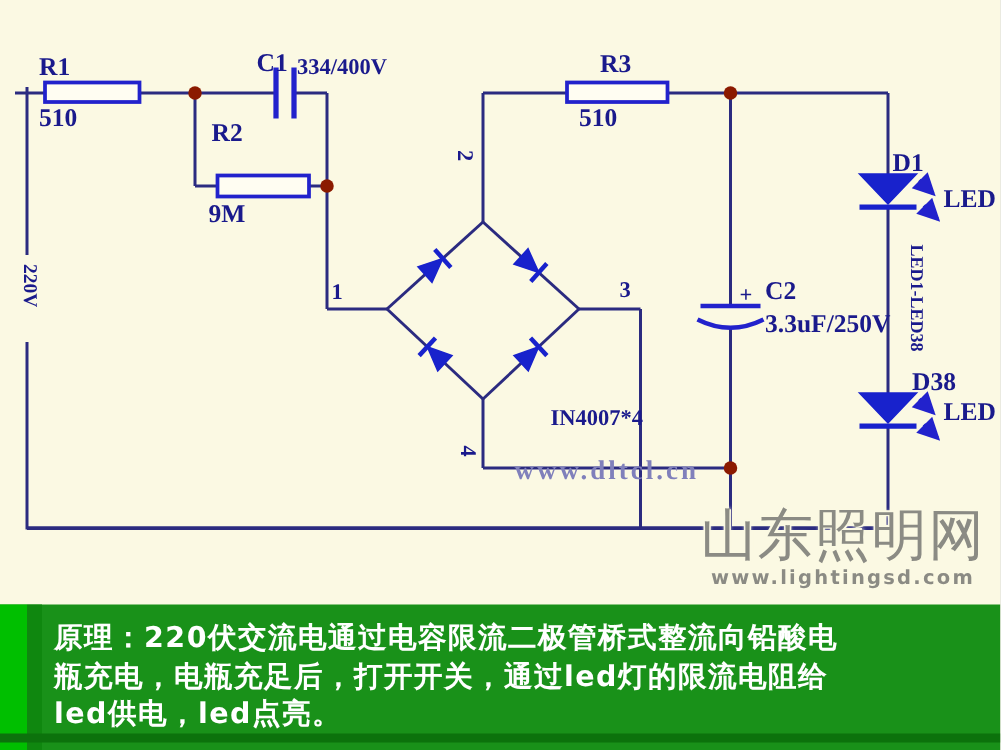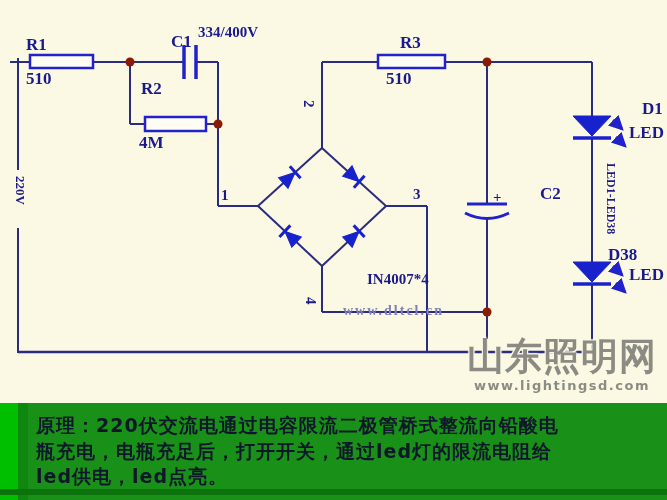--- a/index.html
+++ b/index.html
@@ -11,42 +11,42 @@
   
   .lbl{
     position:absolute;color:#1a1a8c;font-weight:bold;
     font-size:17px;line-height:1;white-space:nowrap;
   }
   .lbl.small{font-size:15px;}
   .lbl.tiny{font-size:13px;}
   .rot90{transform:rotate(90deg);transform-origin:0 0;}
   .watermark{
     position:absolute;left:343px;top:303px;
-    color:#8080bb;font-size:14px;font-weight:bold;letter-spacing:2px;
+    color:#8080bb;font-size:18px;font-weight:bold;letter-spacing:2px;
     font-family:"Liberation Serif","DejaVu Serif",serif;
   }
   
   .logo{position:absolute;left:462px;top:338px;width:200px;text-align:center;
         font-family:"DejaVu Sans","Liberation Sans",sans-serif;color:#8b8b84;}
   .logo-title{
-    font-size:37px;font-weight:bold;line-height:1.05;letter-spacing:1px;
+    font-size:37px;font-weight:normal;line-height:1.05;letter-spacing:1px;
     text-shadow:0 0 2px #fbf9e3,0 0 3px #fbf9e3,1px 1px 0 #fbf9e3,-1px -1px 0 #fbf9e3;
   }
   .logo-url{font-size:13px;font-weight:bold;letter-spacing:1.5px;margin-top:1px;}
   
   .banner{
     position:absolute;left:0;top:403px;width:667px;height:97px;
     background:#199119;
     font-family:"DejaVu Sans","Liberation Sans",sans-serif;
   }
   .banner-left-strip{position:absolute;left:0;top:0;width:18px;height:97px;background:#00bf00;}
   .banner-seam{position:absolute;left:18px;top:0;width:10px;height:97px;background:#0f870f;}
   .banner-bottom-strip{position:absolute;left:0;top:86px;width:667px;height:6px;background:#0c720c;}
   .banner-line{
-    position:absolute;left:36px;color:#0f172a;font-weight:bold;
+    position:absolute;left:36px;color:#ffffff;font-weight:bold;
     font-size:19px;line-height:1;white-space:nowrap;letter-spacing:1px;
   }
 </style>
 </head>
 <body>
 
 <div class="stage">
 
   <svg width="667" height="410" viewBox="0 0 667 410" style="position:absolute;left:0;top:0">
     <defs>
@@ -154,41 +154,42 @@
       <circle cx="218" cy="124" r="4.5"></circle>
       <circle cx="487" cy="62" r="4.5"></circle>
       <circle cx="487" cy="312" r="4.5"></circle>
     </g>
   </svg>
 
   <span class="lbl" style="left:26px;top:36px">R1</span>
   <span class="lbl" style="left:26px;top:70px">510</span>
 
   <span class="lbl" style="left:171px;top:33px">C1</span>
-  <span class="lbl small" style="left:198px;top:25px">334/400V</span>
+  <span class="lbl small" style="left:198px;top:38px">334/400V</span>
 
   <span class="lbl" style="left:141px;top:80px">R2</span>
-  <span class="lbl" style="left:139px;top:134px">4M</span>
+  <span class="lbl" style="left:139px;top:134px">9M</span>
 
   <span class="lbl" style="left:400px;top:34px">R3</span>
   <span class="lbl" style="left:386px;top:70px">510</span>
 
   <span class="lbl tiny rot90" style="left:27px;top:176px">220V</span>
 
   <span class="lbl small" style="left:221px;top:188px">1</span>
   <span class="lbl small rot90" style="left:316px;top:100px">2</span>
   <span class="lbl small" style="left:413px;top:187px">3</span>
   <span class="lbl small rot90" style="left:318px;top:297px">4</span>
 
   <span class="lbl small" style="left:367px;top:272px">IN4007*4</span>
 
   <span class="lbl small" style="left:493px;top:190px">+</span>
-  <span class="lbl" style="left:540px;top:185px">C2</span>
-
-  <span class="lbl" style="left:642px;top:100px">D1</span>
+  <span class="lbl" style="left:510px;top:185px">C2</span>
+  <span class="lbl" style="left:510px;top:207px">3.3uF/250V</span>
+
+  <span class="lbl" style="left:595px;top:100px">D1</span>
   <span class="lbl" style="left:629px;top:124px">LED</span>
   <span class="lbl" style="left:608px;top:246px">D38</span>
   <span class="lbl" style="left:629px;top:266px">LED</span>
 
   <span class="lbl tiny rot90" style="left:617px;top:163px;font-size:12px">LED1-LED38</span>
 
   <span class="watermark">www.dltcl.cn</span>
 
   <div class="logo">
     <div class="logo-title">山东照明网</div>

